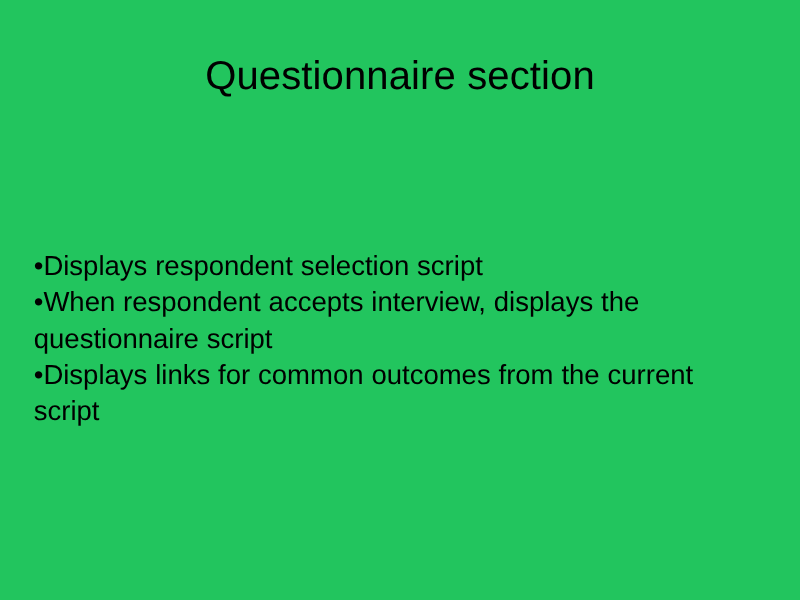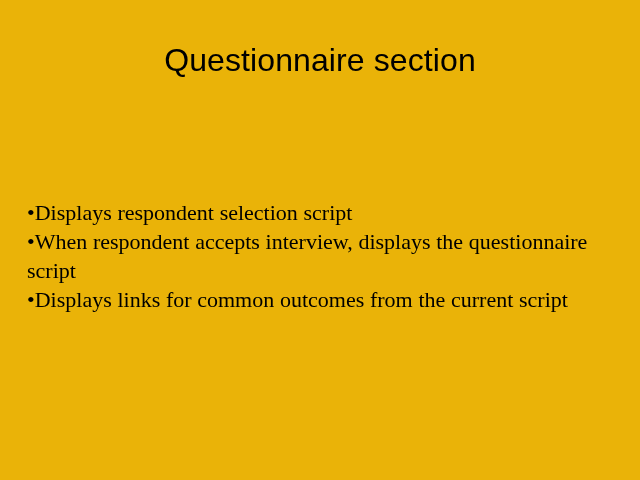--- a/index.html
+++ b/index.html
@@ -13,21 +13,21 @@
     background: #ffffff;
     font-family: "Liberation Sans", sans-serif;
     color: #000000;
     overflow: hidden;
   }
 
   .slide {
     position: relative;
     width: 640px;
     height: 480px;
-    background: #eab308;
+    background: #22c55e;
     box-sizing: border-box;
   }
 
   .slide-title {
     position: absolute;
     left: 0;
     top: 40px;
     width: 640px;
     text-align: center;
     font-size: 32px;
@@ -53,21 +53,20 @@
   }
 
   .bullet-item {
     font-size: 22px;
     line-height: 29px;
     color: #000000;
     margin: 0;
     padding: 0;
     text-indent: 0;
     word-spacing: 0.2px;
-    font-family: Liberation Serif, serif;
   }
 
   .bullet-glyph {
     display: inline;
     font-size: 22px;
     line-height: 29px;
   }
 
   .bullet-text {
     display: inline;

